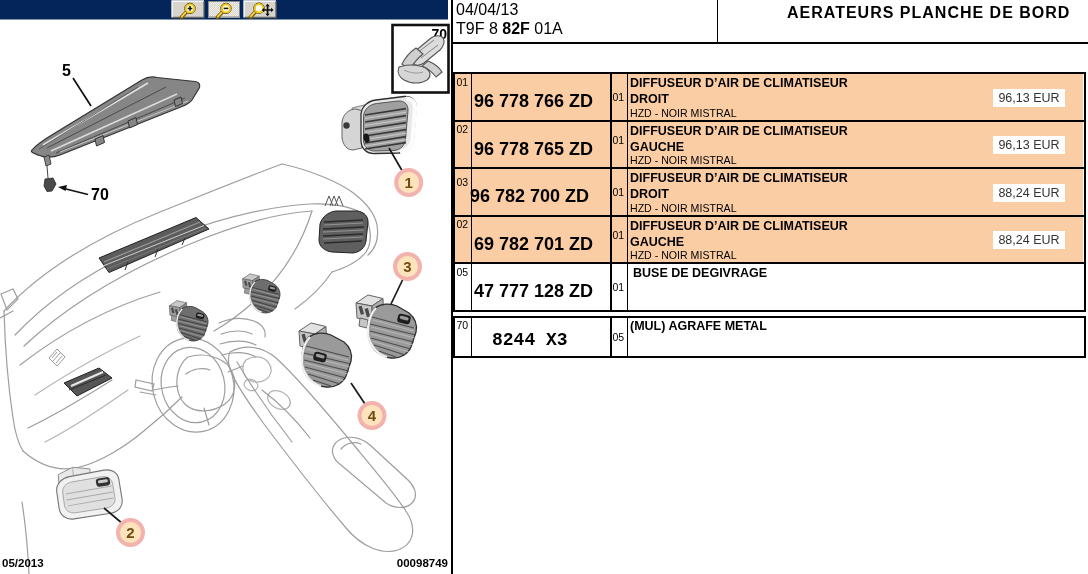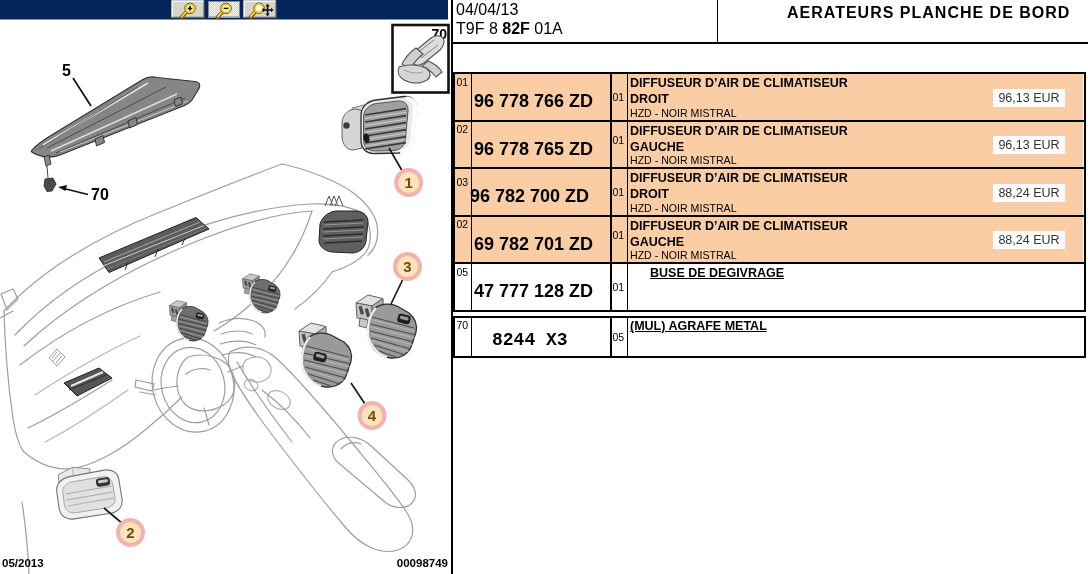--- a/index.html
+++ b/index.html
@@ -318,26 +318,26 @@
   <div class="item" style="left:456.5px;top:218.0px;">02</div>
   <div class="ref" style="left:474px;top:233.5px;">69 782 701 ZD</div>
   <div class="qty" style="left:612.5px;top:229.0px;">01</div>
   <div class="des1" style="left:630px;top:218.5px;">DIFFUSEUR D’AIR DE CLIMATISEUR</div>
   <div class="des1" style="left:630px;top:235.0px;">GAUCHE</div>
   <div class="des3" style="left:630px;top:249.0px;">HZD - NOIR MISTRAL</div>
   <div class="price" style="left:993px;top:231.0px;">88,24 EUR</div>
   <div class="item" style="left:456.5px;top:265.5px;">05</div>
   <div class="ref" style="left:474px;top:281px;">47 777 128 ZD</div>
   <div class="qty" style="left:612.5px;top:281px;">01</div>
-  <div class="des1" style="left:650px;top:266px;text-decoration:underline;">BUSE DE DEGIVRAGE</div>
+  <div class="des1" style="left:633px;top:266px;">BUSE DE DEGIVRAGE</div>
 
   <div class="hline" style="left:453px;top:315.5px;width:632.5px;height:2px;"></div>
   <div class="hline" style="left:453px;top:355.5px;width:632.5px;height:2px;"></div>
   <div class="vline" style="left:453px;top:315.5px;width:2px;height:42px;"></div>
   <div class="vline" style="left:471px;top:315.5px;width:1px;height:42px;"></div>
   <div class="vline" style="left:610px;top:315.5px;width:2px;height:42px;"></div>
   <div class="vline" style="left:626.5px;top:315.5px;width:1.5px;height:42px;"></div>
   <div class="vline" style="left:1083.5px;top:315.5px;width:2px;height:42px;"></div>
   <div class="item" style="left:456.5px;top:318.5px;">70</div>
   <div class="ref" style="left:492px;top:329.5px;font-family:Liberation Mono, monospace;">8244 X3</div>
   <div class="qty" style="left:612.5px;top:331.0px;">05</div>
-  <div class="des1" style="left:630px;top:319.0px;text-decoration:underline;">(MUL) AGRAFE METAL</div>
+  <div class="des1" style="left:630px;top:319.0px;">(MUL) AGRAFE METAL</div>
 </div>
 
 </body></html>

